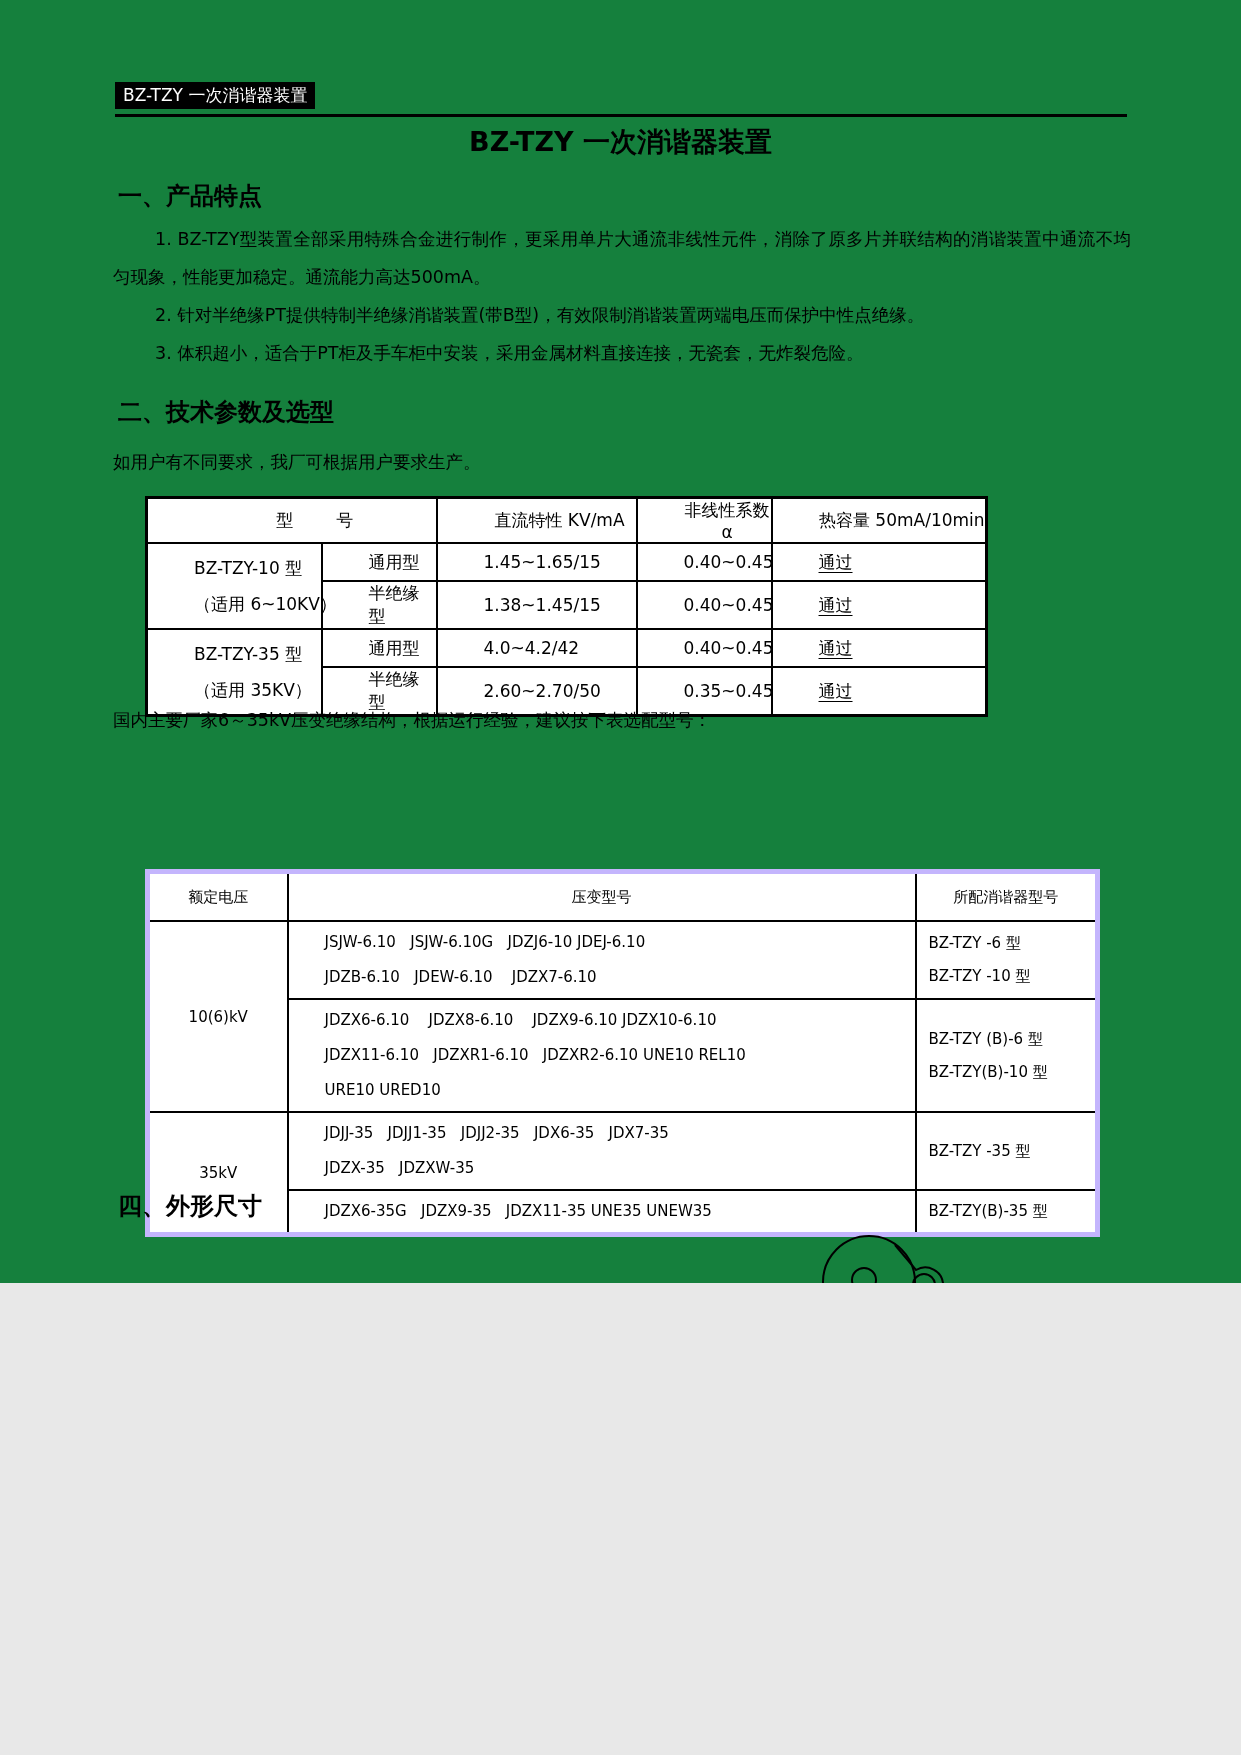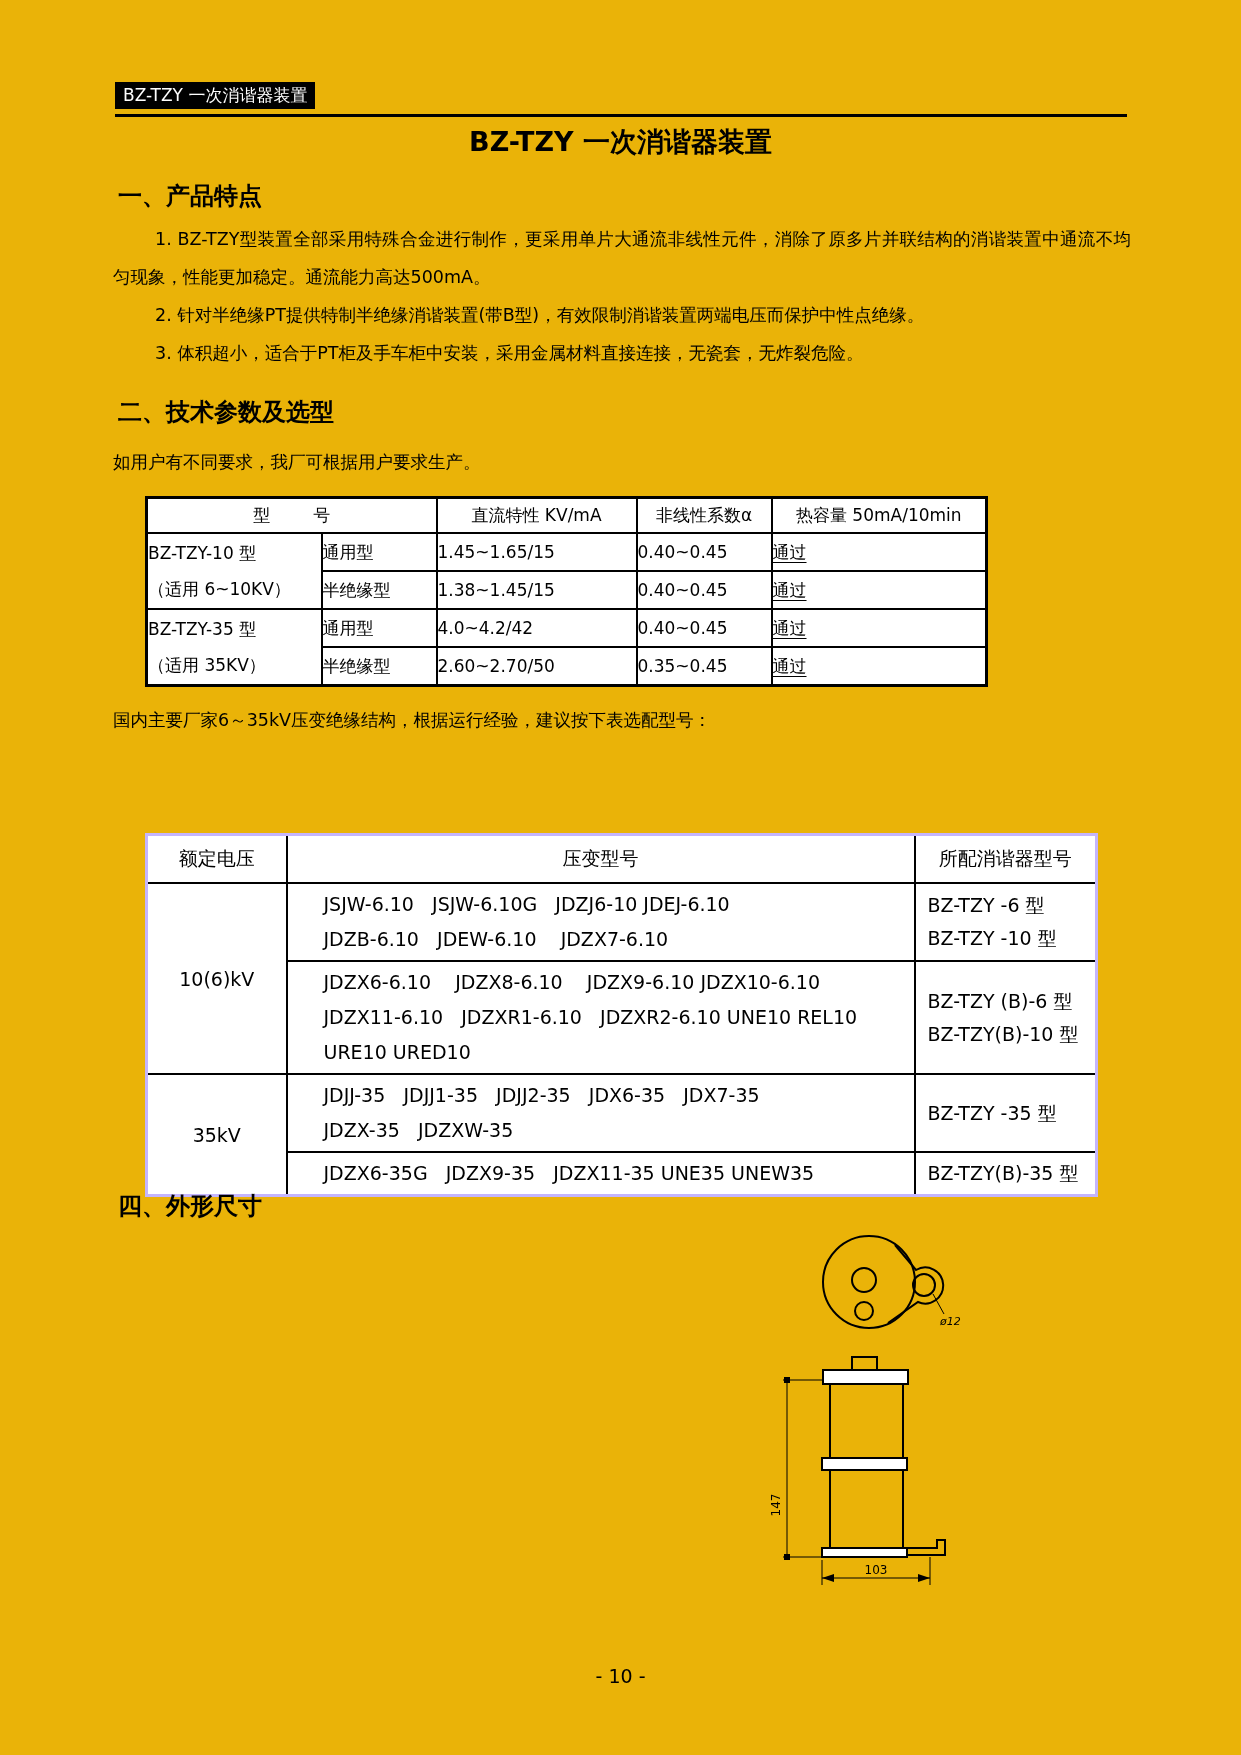--- a/index.html
+++ b/index.html
@@ -1,20 +1,20 @@
 <!DOCTYPE html>
 <html><head>
 <meta charset="utf-8">
 <style>
   html,body { margin:0; padding:0; background:#e8e8e8; }
   .page {
     position: relative;
-    width: 1241px; height: 1755px;
+    width: 1241px; height: 1283px;
     margin: 0 auto;
-    background: #eab308;
+    background: #15803d;
     font-family: "DejaVu Sans", "Liberation Sans", sans-serif;
     color: #000;
     overflow: hidden;
   }
   .abs { position: absolute; }
 
   .header-tag {
     left: 115px; top: 82px;
     background: #000; color: #fff;
     font-size: 17px; line-height: 27px;
@@ -38,29 +38,29 @@
   .note { font-size: 17.5px; white-space: nowrap; }
   .params-note { left: 113px; top: 450px; }
   .selection-note { left: 113px; top: 708px; }
   .dims-caption { left: 185px; top: 1248px; }
 
   table { border-collapse: collapse; table-layout: fixed; background: #fff; }
   th, td { border: 2px solid #000; padding: 0; font-weight: normal; }
 
   .t1-wrap { left: 145px; top: 496px; }
   .t1 { width: 840px; font-size: 17px; border: 3px solid #000; }
-  .t1 th, .t1 td { vertical-align: middle; }
+  .t1 th, .t1 td { vertical-align: middle; padding-left: 46px; }
   .t1 thead th { height: 33px; }
   .t1 td { height: 36px; }
   .t1 .model-cell div { line-height: 36px; white-space: pre; }
   .ws-pre { white-space: pre; }
   .pass { text-decoration: underline; text-underline-offset: 4px; }
 
   .t2-wrap { left: 145px; top: 833px; }
-  .t2 { width: 950px; font-size: 19px; border: 3px solid #c4b5fd; }
+  .t2 { width: 950px; font-size: 15px; border: 5px solid #c4b5fd; margin-top: 36px; }
   .t2 th { height: 46px; text-align: center; vertical-align: middle; }
   .t2 td { vertical-align: middle; padding: 3px 0; border-radius: 15px; }
   .t2 .voltage-cell { text-align: center; }
   .t2 .pt-cell { text-align: left; padding-left: 36px; }
   .t2 .pt-cell div { line-height: 35px; white-space: pre; }
   .t2 .match-cell { text-align: left; padding-left: 12px; }
   .t2 .match-cell div { line-height: 33px; white-space: pre; }
 
   .drawing { left: 690px; top: 1230px; }
 

